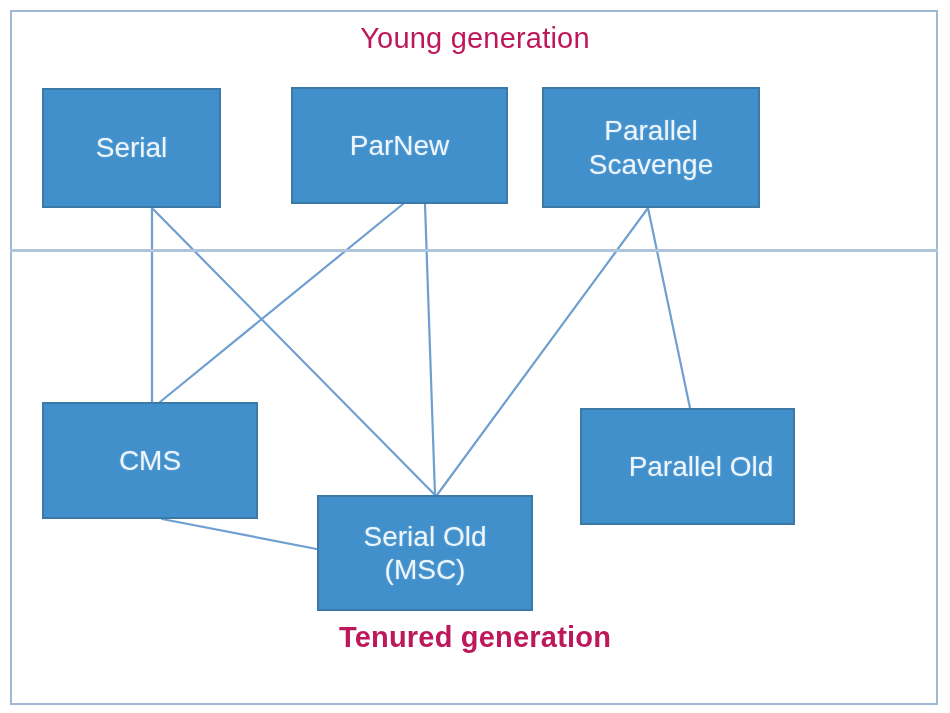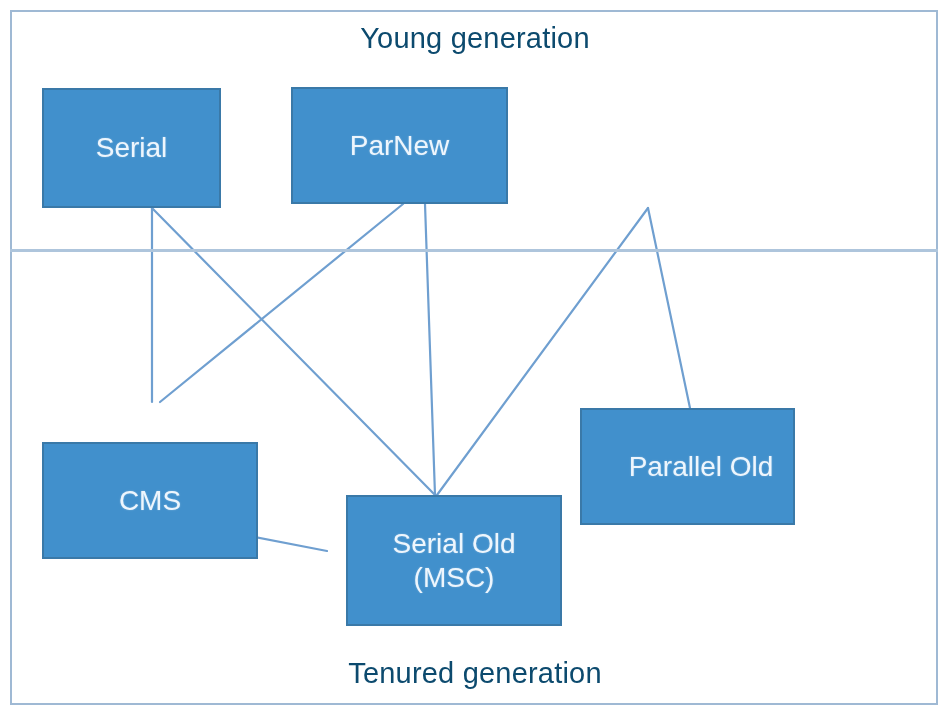--- a/index.html
+++ b/index.html
@@ -44,28 +44,28 @@
     left: 0;
     top: 0;
     width: 950px;
     height: 713px;
   }
   
   .caption {
     position: absolute;
     width: 100%;
     text-align: center;
-    color: #0c4a6e;
+    color: #be185d;
     font-size: 29px;
     font-weight: 400;
     letter-spacing: 0.2px;
     white-space: nowrap;
   }
   .caption.top { top: 22px; }
-  .caption.bottom { top: 657px; }
+  .caption.bottom { top: 621px; font-weight: bold; }
 
   
   .gcbox {
     position: absolute;
     box-sizing: border-box;
     background: #4190cc;
     border: 2px solid #3a79a8;
     color: #eef6fd;
     display: flex;
     align-items: center;
@@ -76,23 +76,23 @@
     line-height: 1.18;
     text-shadow: 0 0 2px rgba(255,255,255,0.35);
     user-select: none;
   }
   .gcbox .lbl { display: block; padding: 0 6px; white-space: pre-line; }
 
   #box-serial            { left: 42px;  top: 88px;  width: 179px; height: 120px; }
   #box-parnew            { left: 291px; top: 87px;  width: 217px; height: 117px; align-items: center; }
   #box-parallel-scavenge { left: 542px; top: 87px;  width: 218px; height: 121px; }
   #box-g1                { left: 824px; top: 204px; width: 94px;  height: 117px; font-size: 27px; }
-  #box-cms               { left: 42px;  top: 402px; width: 216px; height: 117px; margin-top: 40px; }
+  #box-cms               { left: 42px;  top: 402px; width: 216px; height: 117px; }
   #box-parallel-old      { left: 580px; top: 408px; width: 215px; height: 117px; padding-left: 27px; }
-  #box-serial-old        { left: 346px; top: 495px; width: 216px; height: 131px; }
+  #box-serial-old        { left: 317px; top: 495px; width: 216px; height: 116px; }
 </style>
 </head>
 <body>
 
 <div id="canvas">
 
   <div class="frame"></div>
 
   <svg class="connectors" viewBox="0 0 950 713" width="950" height="713" xmlns="http://www.w3.org/2000/svg">
     <g stroke="#6f9fd0" stroke-width="2.2" fill="none" stroke-linecap="round">
@@ -112,20 +112,24 @@
   <div class="caption bottom">Tenured generation</div>
 
   <div class="gcbox" id="box-serial">
     <span class="lbl">Serial</span>
   </div>
 
   <div class="gcbox" id="box-parnew">
     <span class="lbl">ParNew</span>
   </div>
 
+  <div class="gcbox" id="box-parallel-scavenge">
+    <span class="lbl">Parallel
+Scavenge</span>
+  </div>
 
 
   <div class="gcbox" id="box-cms">
     <span class="lbl">CMS</span>
   </div>
 
   <div class="gcbox" id="box-parallel-old">
     <span class="lbl">Parallel Old</span>
   </div>
 

